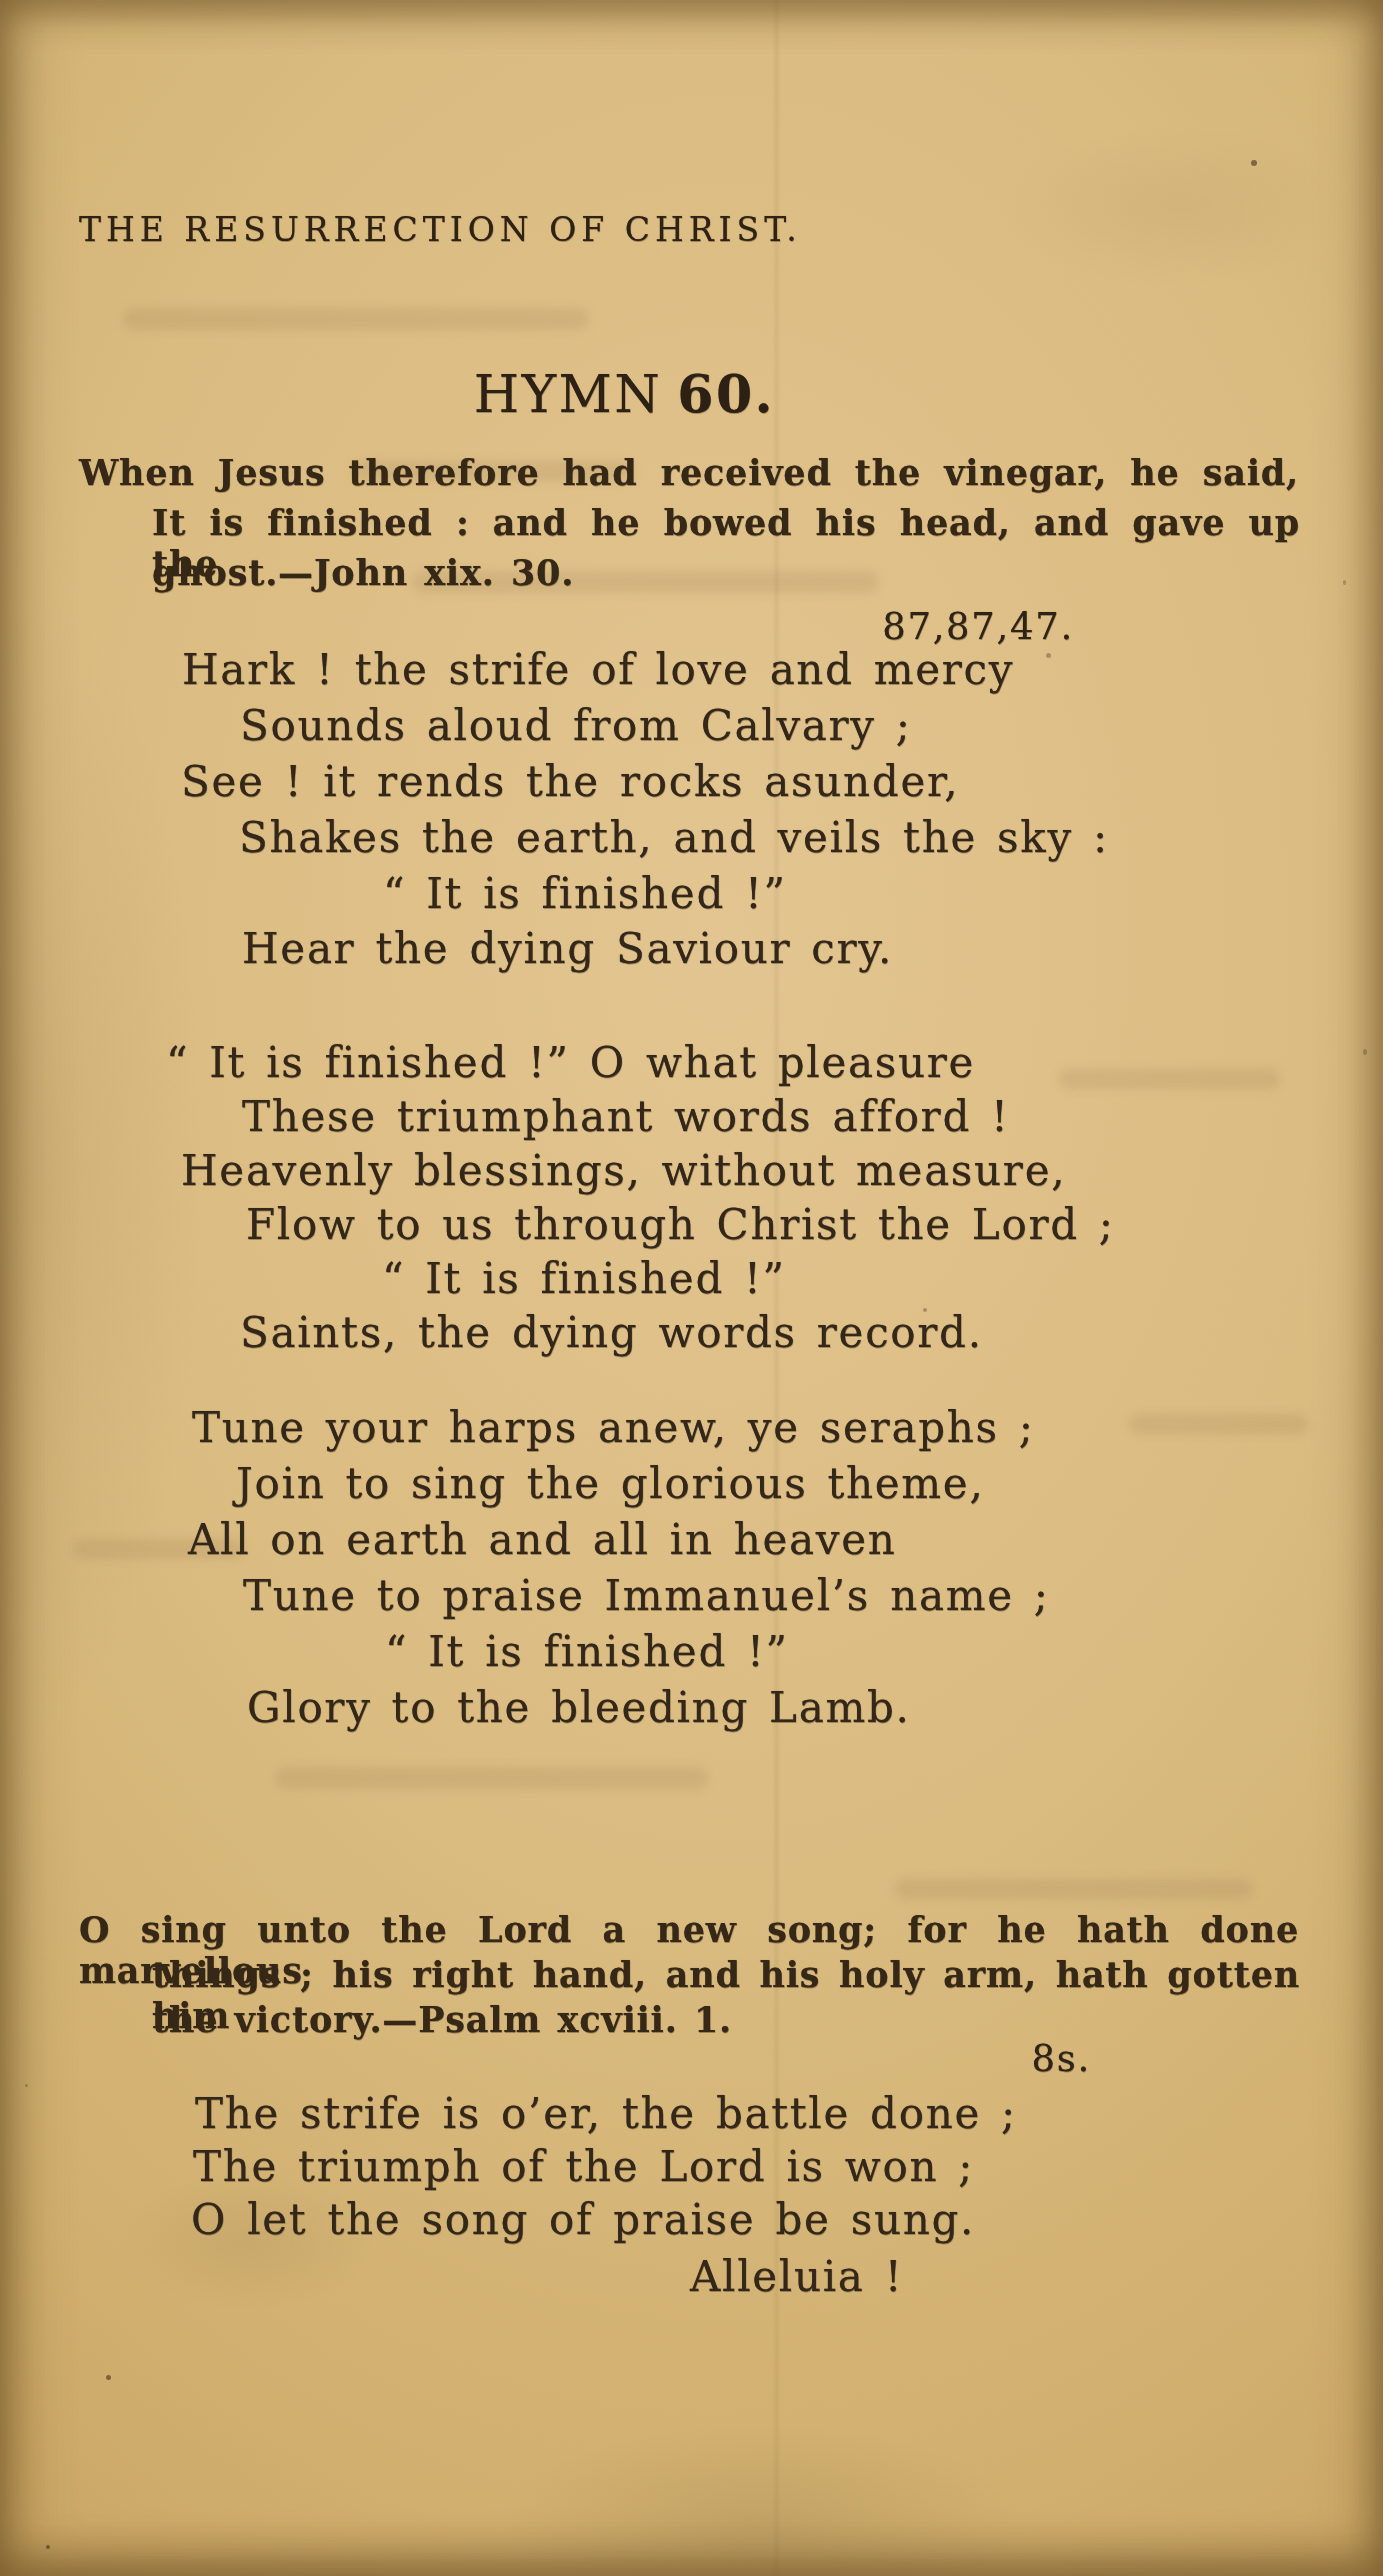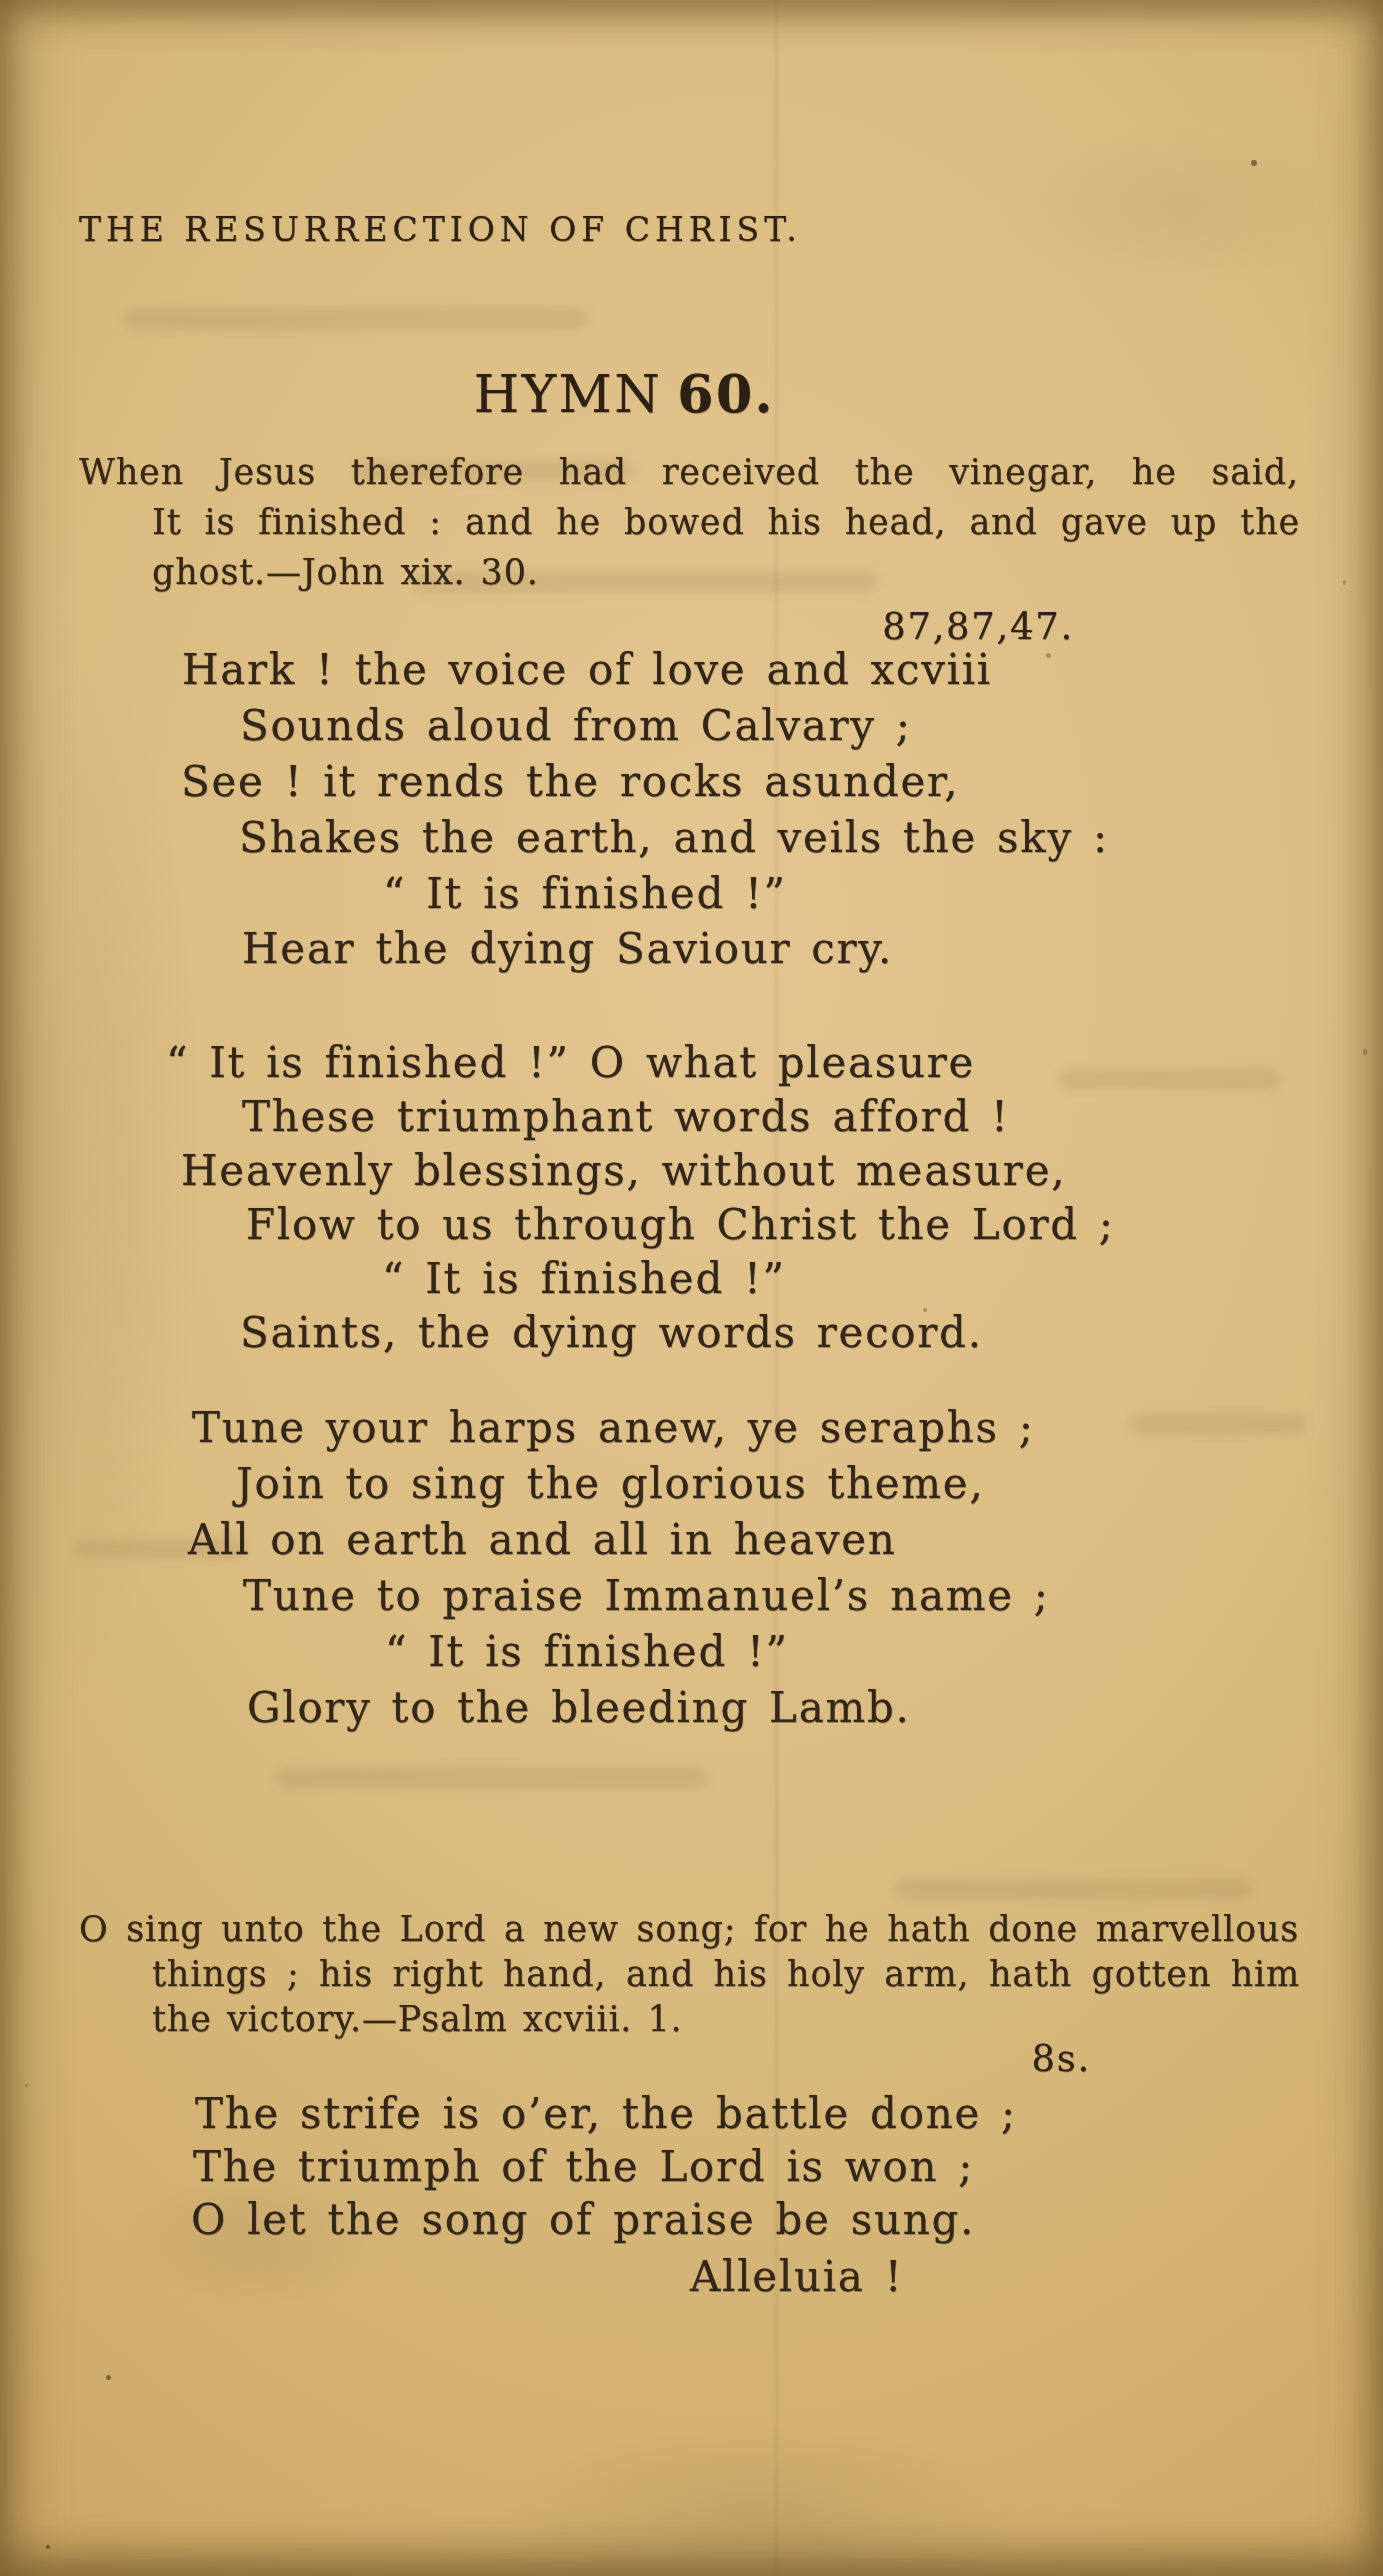--- a/index.html
+++ b/index.html
@@ -32,21 +32,21 @@
     text-shadow:0 0 0.8px rgba(50,35,18,.55), 0.5px 0.5px 0.4px rgba(60,42,22,.35);
   }
   .running-head{
     font-size:33px;letter-spacing:5px;color:#2e2215;
   }
   .hymn-heading{
     font-size:52px;letter-spacing:2.5px;text-align:center;color:#2c2114;
   }
   .hymn-heading .num{font-weight:bold;margin-left:15px;}
   .epigraph{
-    font-size:35px;font-weight:normal;letter-spacing:0.8px;word-spacing:3.3px;
+    font-size:35px;font-weight:bold;letter-spacing:0.8px;word-spacing:3.3px;
     color:#362817;
   }
   .stretch{text-align:justify;text-align-last:justify;white-space:normal;}
   .meter{
     font-size:37px;letter-spacing:1.7px;text-align:right;color:#2f2316;
   }
   .stanza-line{
     font-size:42px;letter-spacing:1.7px;word-spacing:5px;color:#33271a;
   }
   
@@ -90,21 +90,21 @@
   <div class="line running-head" style="top:211px;left:79px;width:1037px">THE RESURRECTION OF CHRIST.</div>
 
   <div class="line hymn-heading" style="top:363px;left:79px;width:1091px"><span>HYMN</span><span class="num">60.</span></div>
 
   <div class="line epigraph stretch" style="top:452px;left:79px;width:1220px">When Jesus therefore had received the vinegar, he said,</div>
   <div class="line epigraph stretch" style="top:502px;left:152px;width:1148px">It is finished : and he bowed his head, and gave up the</div>
   <div class="line epigraph" style="top:552px;left:152px">ghost.—John xix. 30.</div>
 
   <div class="line meter" style="top:605px;left:79px;width:995px">87,87,47.</div>
 
-  <div class="line stanza-line" style="top:645px;left:182px">Hark ! the voice of love and xcviii</div>
+  <div class="line stanza-line" style="top:645px;left:182px">Hark ! the strife of love and mercy</div>
   <div class="line stanza-line" style="top:701px;left:240px">Sounds aloud from Calvary ;</div>
   <div class="line stanza-line" style="top:757px;left:181px">See ! it rends the rocks asunder,</div>
   <div class="line stanza-line" style="top:813px;left:239px">Shakes the earth, and veils the sky :</div>
   <div class="line stanza-line" style="top:869px;left:383px">“ It is finished !”</div>
   <div class="line stanza-line" style="top:924px;left:242px">Hear the dying Saviour cry.</div>
 
   <div class="line stanza-line" style="top:1038px;left:166px">“ It is finished !” O what pleasure</div>
   <div class="line stanza-line" style="top:1092px;left:242px">These triumphant words afford !</div>
   <div class="line stanza-line" style="top:1146px;left:181px">Heavenly blessings, without measure,</div>
   <div class="line stanza-line" style="top:1200px;left:246px">Flow to us through Christ the Lord ;</div>

